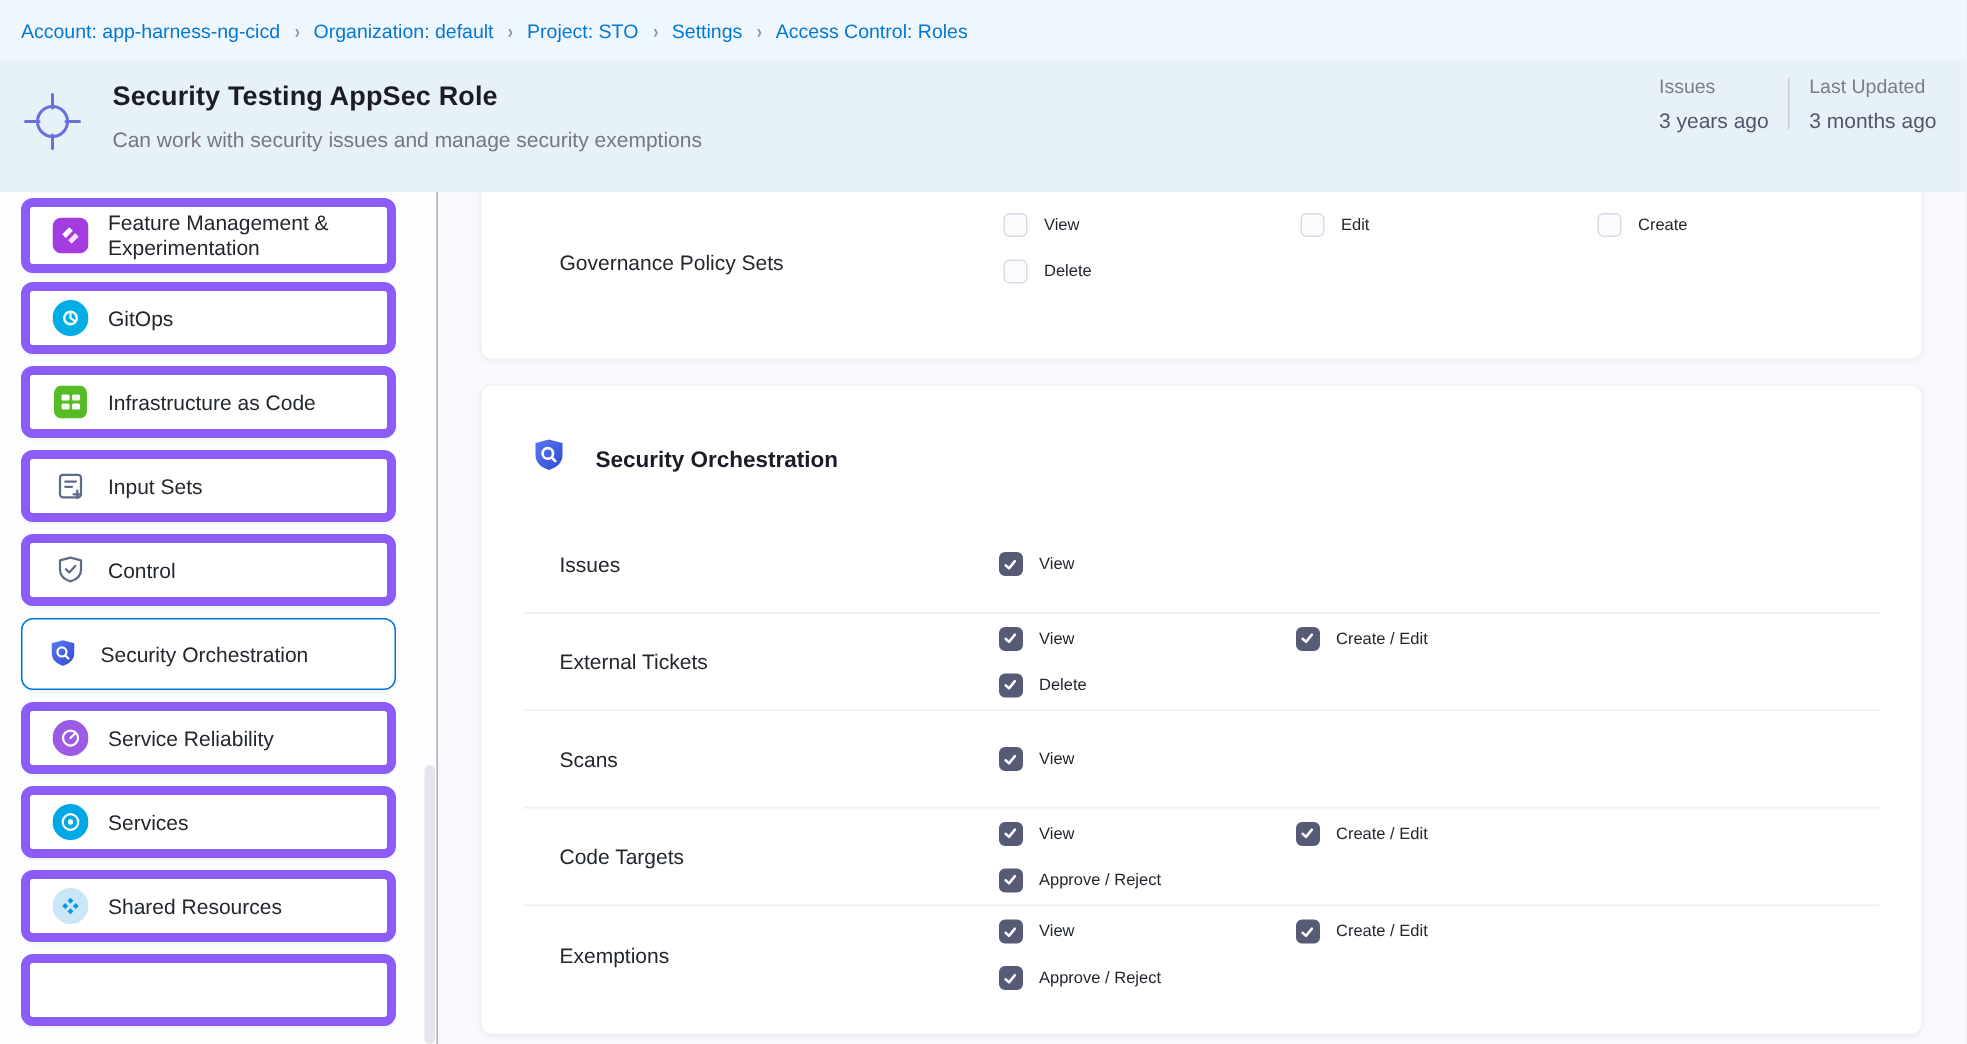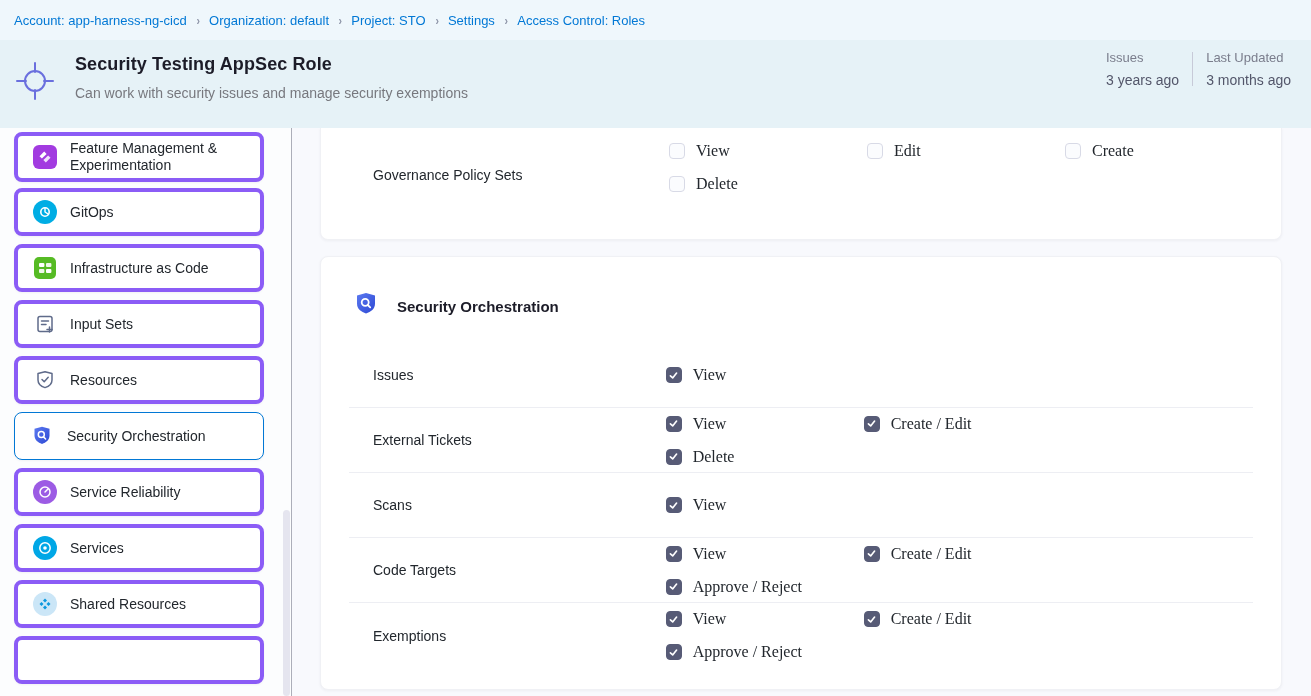--- a/index.html
+++ b/index.html
@@ -24,21 +24,21 @@
   .meta-label { font-size:13px; color:#7A7D8C; }
   .meta-value { font-size:14px; color:#53566A; }
   .meta-div { width:1px; background:#C7CAD8; margin:2px 13px; }
 
   
   .body { position:absolute; top:128px; left:0; width:1311px; height:568px; overflow:hidden; }
 
   
   .sidebar { position:absolute; left:0; top:0; width:291px; height:568px; background:#FCFDFE; padding-top:4px; }
   .nav-card { width:250px; height:48px; margin:0 0 8px 14px; background:#fff;
-    border:4px solid #8b5cf6; border-radius:8px; box-shadow:0 1px 2px rgba(40,41,61,.05);
+    border:6px solid #8b5cf6; border-radius:8px; box-shadow:0 1px 2px rgba(40,41,61,.05);
     display:flex; align-items:center; gap:13px; padding:0 10px 0 15px; cursor:pointer; }
   .nav-card.two-line { height:50px; margin-bottom:6px; }
   .nav-card.selected { border:1px solid #0278D5; }
   .nav-label { font-size:14px; color:#22272D; line-height:17px; }
   .nav-icon { flex:0 0 auto; width:24px; height:24px; display:flex; align-items:center; justify-content:center; }
 
   .v-divider { position:absolute; left:291px; top:0; width:1px; height:568px; background:#ACAEB9; }
   .scroll-thumb { position:absolute; left:283px; top:382px; width:7px; height:186px; background:#E5E5EF; border-radius:4px; }
 
   
@@ -49,21 +49,21 @@
   .row-label { width:296px; font-size:14px; color:#22272D; }
   .gov-card .row-label { margin-top:25px; }
 
   .perm-grid { display:flex; flex-wrap:wrap; width:594px; row-gap:15px; align-content:flex-start; }
   .perm { width:198px; display:flex; align-items:center; gap:11px; cursor:pointer; }
   .cb { width:16px; height:16px; border:1px solid #D8DAE6; border-radius:4px; background:#FBFCFE;
     display:flex; align-items:center; justify-content:center; flex:0 0 auto; }
   .cb svg { display:none; }
   .cb.checked { background:#575B76; border-color:#575B76; }
   .cb.checked svg { display:block; }
-  .perm-label { font-size:16px; color:#22272D;font-family:Liberation Serif, serif; }
+  .perm-label { font-size:11px; color:#22272D; }
 
   .sto-card { position:absolute; left:28px; top:128px; width:962px; height:434px; border-radius:8px; }
   .sto-header { display:flex; align-items:center; gap:18px; padding:34px 0 0 32px; }
   .sto-title { font-size:15px; font-weight:700; color:#1C1C28; }
   .sto-rows { margin-top:22px; }
   .sto-row { height:65px; margin:0 28px; padding-left:24px; display:flex; align-items:center;
     border-bottom:1px solid #EDEEF3; }
   .sto-row:last-child { border-bottom:none; }
 </style>
 </head>
@@ -163,21 +163,21 @@
       </div>
 
 
       <div class="nav-card">
         <span class="nav-icon">
           <svg width="22" height="22" viewBox="0 0 22 22" fill="none" stroke="#5F6B8A" stroke-width="1.5" stroke-linejoin="round" stroke-linecap="round">
               <path d="M11 2.8 18 4.6 V11 c0 4.2 -3.2 6.4 -7 7.6 C7.2 17.4 4 15.2 4 11 V4.6 Z"></path>
               <path d="M8 10.5 l2.2 2.2 4 -4.4"></path>
             </svg>
         </span>
-        <span class="nav-label">Resources</span>
+        <span class="nav-label">Control</span>
       </div>
 
       <div class="nav-card selected">
         <span class="nav-icon">
           <svg width="22" height="22" viewBox="0 0 22 22">
               <defs>
                 <linearGradient id="sg1" x1="0" y1="0" x2="1" y2="1">
                   <stop offset="0" stop-color="#5B79F0"></stop>
                   <stop offset="1" stop-color="#2E49D4"></stop>
                 </linearGradient>

